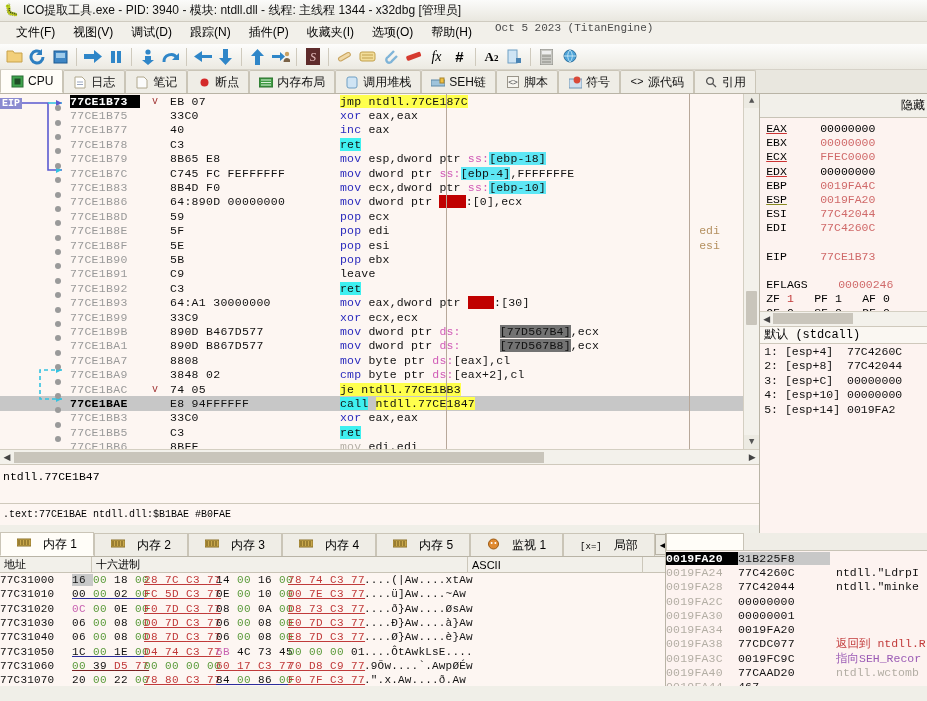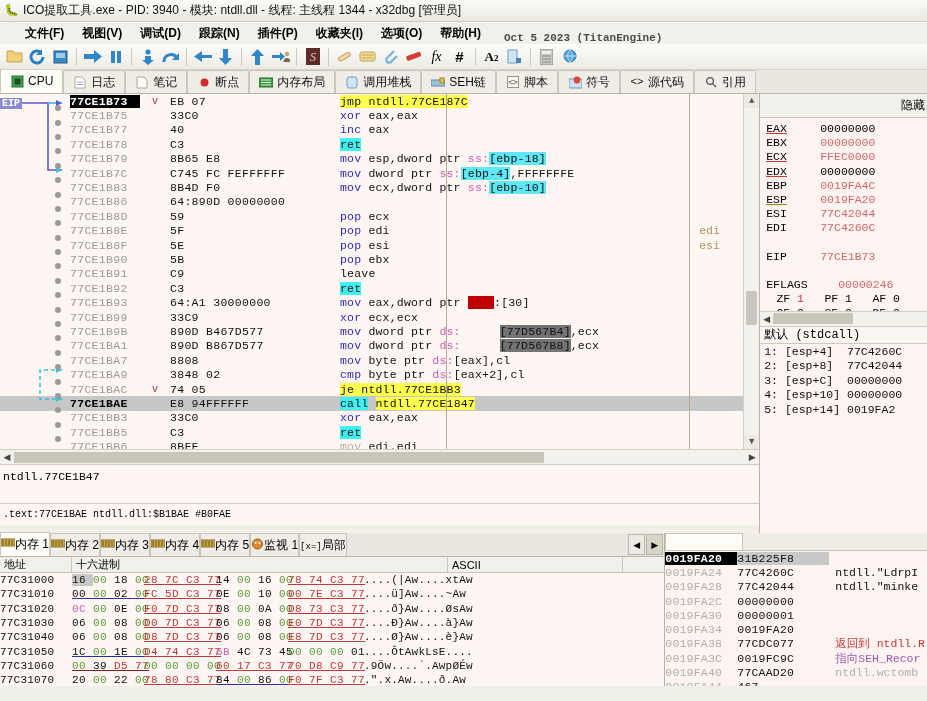--- a/index.html
+++ b/index.html
@@ -14,22 +14,22 @@
   .titlebar{
     height:22px;background:linear-gradient(#fbfbfa,#e9e7df);
     border-bottom:1px solid #cfcbc0;display:flex;align-items:center;
     padding:0 4px;box-sizing:border-box;
   }
   .titlebar .bug{width:15px;height:15px;margin-right:4px;flex:none;
     font-size:12px;line-height:15px;text-align:center;color:#4a3b2a;}
   .titlebar .ttxt{font-size:12px;color:#111;white-space:nowrap;}
 
   
-  .menubar{height:22px;background:#f2f0ea;display:flex;align-items:flex-end;
-    padding-left:16px;box-sizing:border-box;font-weight:bold;}
+  .menubar{height:22px;background:#f2f0ea;display:flex;align-items:flex-start;
+    padding-left:7px;box-sizing:border-box;}
   .menubar .mi{padding:2px 9px;font-size:12px;color:#000;white-space:nowrap;}
   .menubar .build{margin-left:14px;font-size:11px;color:#4b4b4b;
     font-family:"Liberation Mono","DejaVu Sans Mono",monospace;}
 
   
   .toolbar{height:26px;background:linear-gradient(#fdfdfc,#eceae2);
     border-bottom:1px solid #d6d2c8;display:flex;align-items:center;
     padding-left:3px;box-sizing:border-box;}
   .tb{width:21px;height:21px;margin:0 1px;border-radius:2px;position:relative;
     display:flex;align-items:center;justify-content:center;font-size:13px;}
@@ -117,21 +117,21 @@
     padding-right:2px;box-sizing:border-box;font-size:12px;}
   .regbody{flex:1;background:#fdf3f0;overflow:hidden;padding:4px 0 0 6px;
     box-sizing:border-box;
     font-family:"Liberation Mono","DejaVu Sans Mono",monospace;font-size:11.5px;}
   .rrow{height:14.2px;white-space:pre;display:flex;}
   .rn{width:54px;flex:none;color:#000;}
   .rn.u{text-decoration:underline;text-decoration-color:#c33;}
   .rn.ug{text-decoration:underline;text-decoration-color:#8a8a20;}
   .rv{color:#d06a6a;}
   .rv.zero{color:#000;}
-  .fl{color:#000;text-align:center;}
+  .fl{color:#000;}
   .fl .one{color:#c23b3b;}
   .regsb{height:15px;background:#f3f1eb;border-top:1px solid #d4cfc2;
     display:flex;align-items:center;box-sizing:border-box;}
   .regsb .arw{width:13px;text-align:center;font-size:9px;color:#444;}
   .regsb .thumb{height:11px;width:80px;background:#c9c5bb;}
   .ccbar{height:18px;background:#faf7f2;border-top:1px solid #cfc9bc;
     border-bottom:1px solid #cfc9bc;display:flex;align-items:center;
     padding-left:4px;box-sizing:border-box;font-size:12px;
     font-family:"Liberation Mono","DejaVu Sans Mono",monospace;}
   .args{background:#fdf3f0;flex:1;padding:1px 0 0 4px;box-sizing:border-box;
@@ -140,21 +140,21 @@
   .arow{height:14.6px;white-space:pre;color:#111;}
 
   
   .bottom{position:relative;height:153px;display:flex;}
   .dumpcol{width:665px;display:flex;flex-direction:column;}
   .stackcol{width:262px;border-left:1px solid #b9b4a6;display:flex;
     flex-direction:column;background:#fdf3f0;}
 
   .btabs{height:24px;background:#e9e7df;display:flex;align-items:flex-end;
     border-bottom:1px solid #b9b4a6;box-sizing:border-box;}
-  .btab{height:23px;display:flex;align-items:center;gap:0;padding:0 0;
+  .btab{height:23px;display:flex;align-items:center;gap:12px;padding:0 16px;
     font-size:12px;border-left:1px solid #cac5b7;border-top:1px solid #cac5b7;
     border-right:1px solid #cac5b7;background:#efede6;box-sizing:border-box;
     white-space:nowrap;}
   .btab.active{background:#fffdf8;height:24px;border-bottom:1px solid #fffdf8;}
   .navbtns{margin-left:auto;display:flex;align-items:center;height:23px;}
   .navbtn{width:15px;height:19px;background:#eceae2;border:1px solid #b9b4a6;
     display:flex;align-items:center;justify-content:center;font-size:9px;
     margin-right:1px;}
   .navbtn.dark{background:#d9d5cb;}
 
@@ -456,21 +456,21 @@
         </svg>
         <div class="eipbadge" style="top:4px;left:0;">EIP</div>
         <div id="dis-rows">
             <div class="dline"><span class="gut"><span class="bpdot"></span></span><span class="addr sel">77CE1B73</span><span class="bcol">v</span><span class="bytes">EB 07</span><span class="instr"><span class="jmp">jmp </span><span class="jmp">ntdll.77CE187C</span></span><span class="cmt"></span></div>
             <div class="dline"><span class="gut"><span class="bpdot"></span></span><span class="addr">77CE1B75</span><span class="bcol"></span><span class="bytes">33C0</span><span class="instr"><span class="m">xor </span><span>eax,eax</span></span><span class="cmt"></span></div>
             <div class="dline"><span class="gut"><span class="bpdot"></span></span><span class="addr">77CE1B77</span><span class="bcol"></span><span class="bytes">40</span><span class="instr"><span class="m">inc </span><span>eax</span></span><span class="cmt"></span></div>
             <div class="dline"><span class="gut"><span class="bpdot"></span></span><span class="addr">77CE1B78</span><span class="bcol"></span><span class="bytes">C3</span><span class="instr"><span class="retk">ret</span></span><span class="cmt"></span></div>
             <div class="dline"><span class="gut"><span class="bpdot"></span></span><span class="addr">77CE1B79</span><span class="bcol"></span><span class="bytes">8B65 E8</span><span class="instr"><span class="m">mov </span><span>esp,dword ptr </span><span class="seg">ss:</span><span class="mem">[ebp-18]</span></span><span class="cmt"></span></div>
             <div class="dline"><span class="gut"><span class="bpdot"></span></span><span class="addr">77CE1B7C</span><span class="bcol"></span><span class="bytes">C745 FC FEFFFFFF</span><span class="instr"><span class="m">mov </span><span>dword ptr </span><span class="seg">ss:</span><span class="mem">[ebp-4]</span><span>,FFFFFFFE</span></span><span class="cmt"></span></div>
             <div class="dline"><span class="gut"><span class="bpdot"></span></span><span class="addr">77CE1B83</span><span class="bcol"></span><span class="bytes">8B4D F0</span><span class="instr"><span class="m">mov </span><span>ecx,dword ptr </span><span class="seg">ss:</span><span class="mem">[ebp-10]</span></span><span class="cmt"></span></div>
-            <div class="dline"><span class="gut"><span class="bpdot"></span></span><span class="addr">77CE1B86</span><span class="bcol"></span><span class="bytes">64:890D 00000000</span><span class="cmt"></span></div>
+            <div class="dline"><span class="gut"><span class="bpdot"></span></span><span class="addr">77CE1B86</span><span class="bcol"></span><span class="bytes">64:890D 00000000</span><span class="instr"><span class="m">mov </span><span>dword ptr </span><span class="fsred">fs</span><span>:[0],ecx</span></span><span class="cmt"></span></div>
             <div class="dline"><span class="gut"><span class="bpdot"></span></span><span class="addr">77CE1B8D</span><span class="bcol"></span><span class="bytes">59</span><span class="instr"><span class="m">pop </span><span>ecx</span></span><span class="cmt"></span></div>
             <div class="dline"><span class="gut"><span class="bpdot"></span></span><span class="addr">77CE1B8E</span><span class="bcol"></span><span class="bytes">5F</span><span class="instr"><span class="m">pop </span><span>edi</span></span><span class="cmt">edi</span></div>
             <div class="dline"><span class="gut"><span class="bpdot"></span></span><span class="addr">77CE1B8F</span><span class="bcol"></span><span class="bytes">5E</span><span class="instr"><span class="m">pop </span><span>esi</span></span><span class="cmt">esi</span></div>
             <div class="dline"><span class="gut"><span class="bpdot"></span></span><span class="addr">77CE1B90</span><span class="bcol"></span><span class="bytes">5B</span><span class="instr"><span class="m">pop </span><span>ebx</span></span><span class="cmt"></span></div>
             <div class="dline"><span class="gut"><span class="bpdot"></span></span><span class="addr">77CE1B91</span><span class="bcol"></span><span class="bytes">C9</span><span class="instr"><span>leave</span></span><span class="cmt"></span></div>
             <div class="dline"><span class="gut"><span class="bpdot"></span></span><span class="addr">77CE1B92</span><span class="bcol"></span><span class="bytes">C3</span><span class="instr"><span class="retk">ret</span></span><span class="cmt"></span></div>
             <div class="dline"><span class="gut"><span class="bpdot"></span></span><span class="addr">77CE1B93</span><span class="bcol"></span><span class="bytes">64:A1 30000000</span><span class="instr"><span class="m">mov </span><span>eax,dword ptr </span><span class="fsred">fs</span><span>:[30]</span></span><span class="cmt"></span></div>
             <div class="dline"><span class="gut"><span class="bpdot"></span></span><span class="addr">77CE1B99</span><span class="bcol"></span><span class="bytes">33C9</span><span class="instr"><span class="m">xor </span><span>ecx,ecx</span></span><span class="cmt"></span></div>
             <div class="dline"><span class="gut"><span class="bpdot"></span></span><span class="addr">77CE1B9B</span><span class="bcol"></span><span class="bytes">890D B467D577</span><span class="instr"><span class="m">mov </span><span>dword ptr </span><span class="seg">ds:</span><span class="memy">[77D567B4]</span><span>,ecx</span></span><span class="cmt"></span></div>
             <div class="dline"><span class="gut"><span class="bpdot"></span></span><span class="addr">77CE1BA1</span><span class="bcol"></span><span class="bytes">890D B867D577</span><span class="instr"><span class="m">mov </span><span>dword ptr </span><span class="seg">ds:</span><span class="memy">[77D567B8]</span><span>,ecx</span></span><span class="cmt"></span></div>
@@ -617,21 +617,21 @@
             <span style="font-family:'Liberation Mono',monospace;font-size:9px;">[x=]</span>
           </span>
           <span>局部</span>
         </div>
         <div class="navbtns">
           <div class="navbtn">◀</div>
           <div class="navbtn dark">▶</div>
         </div>
       </div>
       <div class="dumphdr">
-        <span class="c" style="width:72px;">地址</span>
+        <span class="c" style="width:92px;">地址</span>
         <span class="c" style="width:376px;font-family:Liberation Serif, serif;">十六进制</span>
         <span class="c" style="width:175px;">ASCII</span>
         <span class="c" style="flex:1;border-right:none;"></span>
       </div>
       <div class="dumprows" id="dump-rows">
           <div class="drow"><span class="dadr">77C31000</span><span class="dgrp"><span class="selb g-blk">16 </span><span class="g-grn">00 </span><span class="g-blk">18 </span><span class="g-grn">00</span></span><span class="dgrp"><span class="g-red ul-r">28 </span><span class="g-red ul-r">7C </span><span class="g-red ul-r">C3 </span><span class="g-red ul-r">77</span></span><span class="dgrp"><span class="g-blk">14 </span><span class="g-grn">00 </span><span class="g-blk">16 </span><span class="g-grn">00</span></span><span class="dgrp"><span class="g-red ul-r">78 </span><span class="g-red ul-r">74 </span><span class="g-red ul-r">C3 </span><span class="g-red ul-r">77</span></span><span class="dasc">....(|Aw....xtAw</span></div>
           <div class="drow"><span class="dadr">77C31010</span><span class="dgrp"><span class="g-blk ul-b">00 </span><span class="g-grn ul-b">00 </span><span class="g-blk ul-b">02 </span><span class="g-grn ul-b">00</span></span><span class="dgrp"><span class="g-red ul-r">FC </span><span class="g-red ul-r">5D </span><span class="g-red ul-r">C3 </span><span class="g-red ul-r">77</span></span><span class="dgrp"><span class="g-blk">0E </span><span class="g-grn">00 </span><span class="g-blk">10 </span><span class="g-grn">00</span></span><span class="dgrp"><span class="g-red ul-r">00 </span><span class="g-red ul-r">7E </span><span class="g-red ul-r">C3 </span><span class="g-red ul-r">77</span></span><span class="dasc">....ü]Aw....~Aw</span></div>
           <div class="drow"><span class="dadr">77C31020</span><span class="dgrp"><span class="g-pnk">0C </span><span class="g-grn">00 </span><span class="g-blk">0E </span><span class="g-grn">00</span></span><span class="dgrp"><span class="g-red ul-r">F0 </span><span class="g-red ul-r">7D </span><span class="g-red ul-r">C3 </span><span class="g-red ul-r">77</span></span><span class="dgrp"><span class="g-blk">08 </span><span class="g-grn">00 </span><span class="g-blk">0A </span><span class="g-grn">00</span></span><span class="dgrp"><span class="g-red ul-r">D8 </span><span class="g-red ul-r">73 </span><span class="g-red ul-r">C3 </span><span class="g-red ul-r">77</span></span><span class="dasc">....ð}Aw....ØsAw</span></div>
           <div class="drow"><span class="dadr">77C31030</span><span class="dgrp"><span class="g-blk">06 </span><span class="g-grn">00 </span><span class="g-blk">08 </span><span class="g-grn">00</span></span><span class="dgrp"><span class="g-red ul-r">D0 </span><span class="g-red ul-r">7D </span><span class="g-red ul-r">C3 </span><span class="g-red ul-r">77</span></span><span class="dgrp"><span class="g-blk">06 </span><span class="g-grn">00 </span><span class="g-blk">08 </span><span class="g-grn">00</span></span><span class="dgrp"><span class="g-red ul-r">E0 </span><span class="g-red ul-r">7D </span><span class="g-red ul-r">C3 </span><span class="g-red ul-r">77</span></span><span class="dasc">....Ð}Aw....à}Aw</span></div>
           <div class="drow"><span class="dadr">77C31040</span><span class="dgrp"><span class="g-blk">06 </span><span class="g-grn">00 </span><span class="g-blk">08 </span><span class="g-grn">00</span></span><span class="dgrp"><span class="g-red ul-r">D8 </span><span class="g-red ul-r">7D </span><span class="g-red ul-r">C3 </span><span class="g-red ul-r">77</span></span><span class="dgrp"><span class="g-blk">06 </span><span class="g-grn">00 </span><span class="g-blk">08 </span><span class="g-grn">00</span></span><span class="dgrp"><span class="g-red ul-r">E8 </span><span class="g-red ul-r">7D </span><span class="g-red ul-r">C3 </span><span class="g-red ul-r">77</span></span><span class="dasc">....Ø}Aw....è}Aw</span></div>

